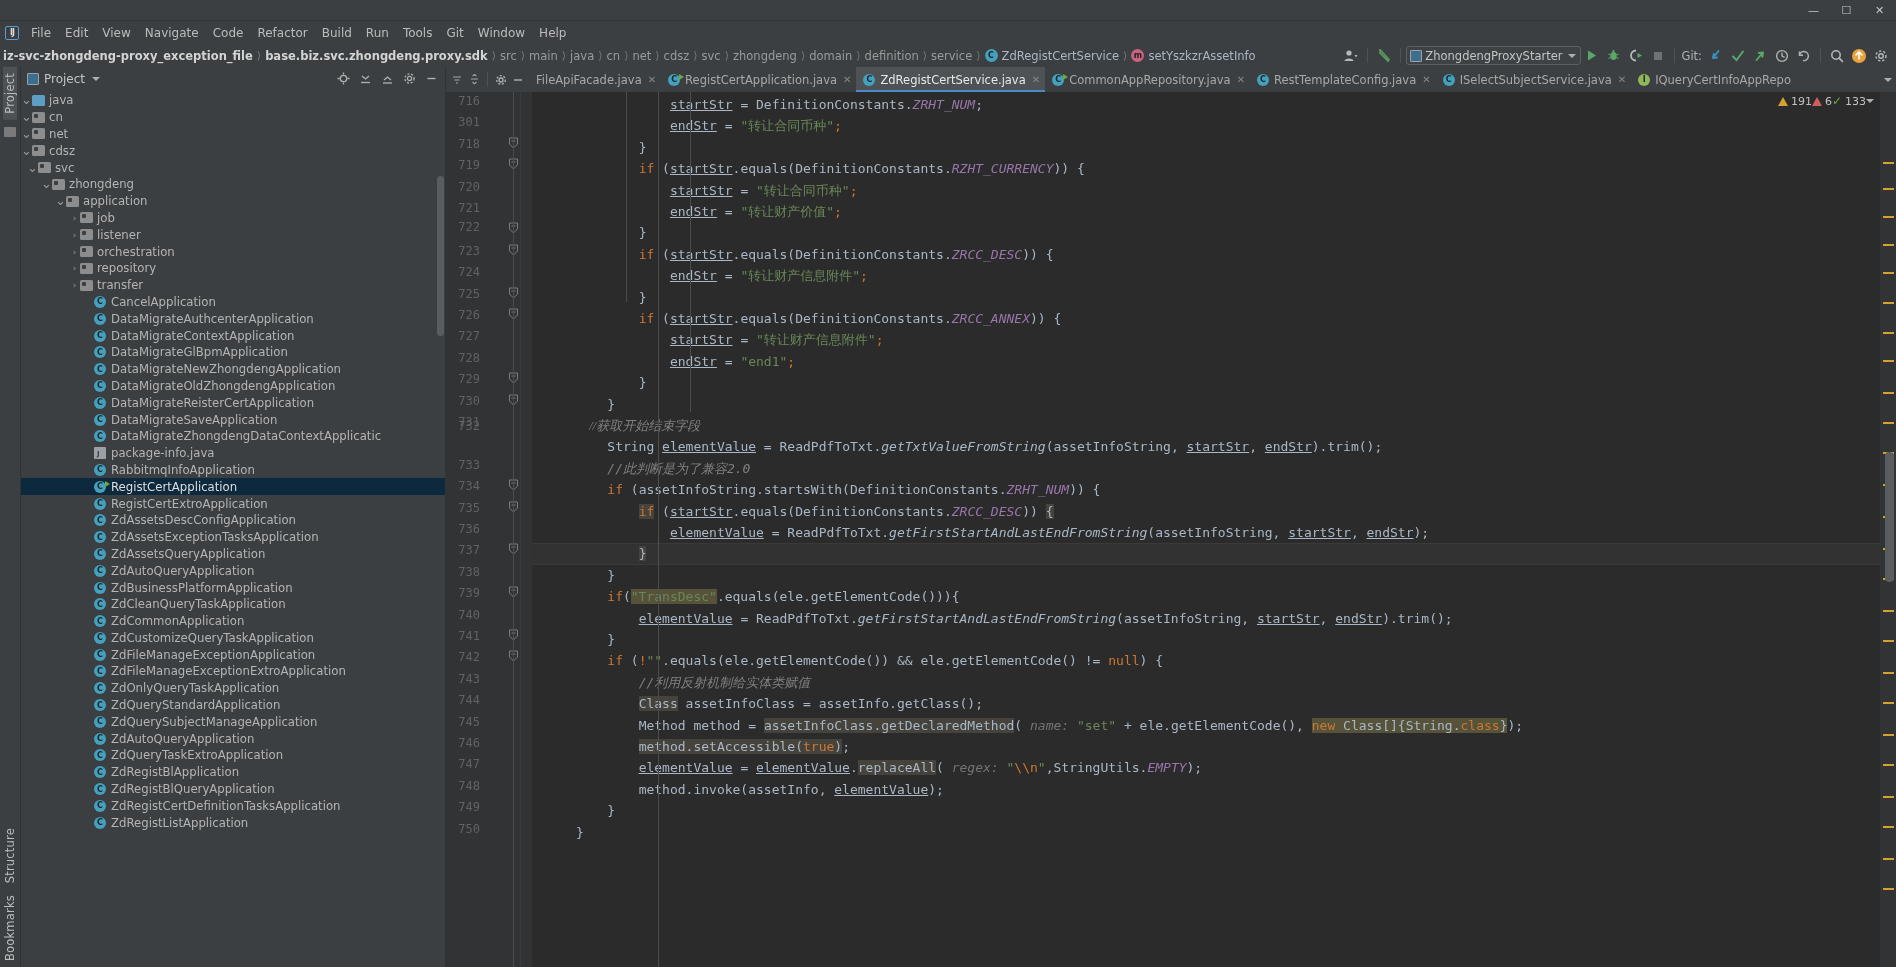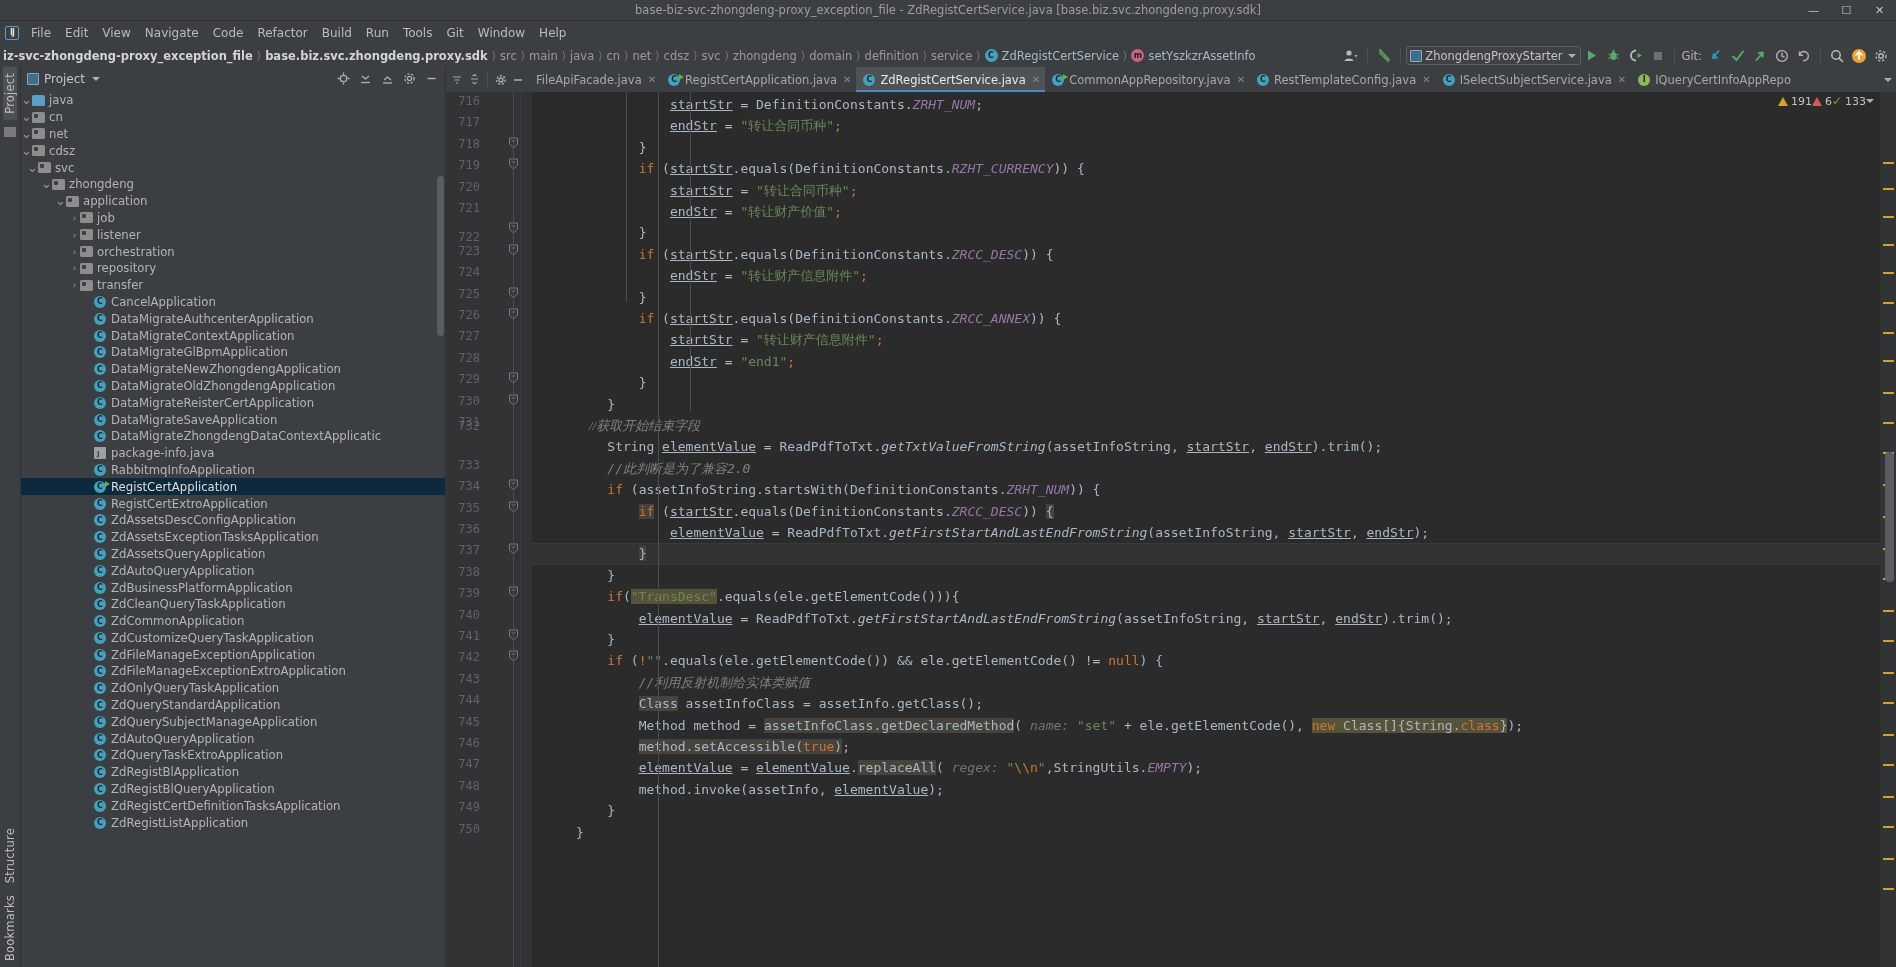--- a/index.html
+++ b/index.html
@@ -149,21 +149,20 @@
   .tri.warn { border-bottom:9px solid #d6a22e; }
   .tri.err  { border-bottom:9px solid #d05c5c; }
   .chk { color:#6aab3f; font-size:12px; }
 </style>
 </head>
 <body>
 
 <div class="app">
 
   <div class="titlebar">
-    <div class="tb-title">base-biz-svc-zhongdeng-proxy_exception_file - ZdRegistCertService.java [base.biz.svc.zhongdeng.proxy.sdk]</div>
     <div class="tb-win">
       <div class="tb-btn">—</div>
       <div class="tb-btn">☐</div>
       <div class="tb-btn close">✕</div>
     </div>
   </div>
 
   <div class="menubar">
     <div class="ij-logo">
       <div class="box">IJ</div>
@@ -691,34 +690,34 @@
             </div>
           </div>
         <div class="tabs-end">
           <span class="caret"></span>
         </div>
       </div>
 
       <div class="editor-main">
         <div class="gutter" id="gutter">
             <div class="lnum" style="top: 2px;">716</div>
-            <div class="lnum" style="top: 23.4px;">717</div>
+            <div class="lnum" style="top: 23.4px;">301</div>
             <div class="lnum" style="top: 44.8px;">718</div>
             <div class="fold" style="top: 44.8px;"><svg width="9" height="12" viewBox="0 0 9 12">
                 <path d="M0.5 1 L8.5 1 L8.5 7 L4.5 11 L0.5 7z" fill="none" stroke="#7a7d80" stroke-width="1"></path>
                 <path d="M2.5 4 L6.5 4" stroke="#7a7d80" stroke-width="1"></path>
               </svg></div>
             <div class="lnum" style="top: 66.2px;">719</div>
             <div class="fold" style="top: 66.2px;"><svg width="9" height="12" viewBox="0 0 9 12">
                 <path d="M0.5 1 L8.5 1 L8.5 7 L4.5 11 L0.5 7z" fill="none" stroke="#7a7d80" stroke-width="1"></path>
                 <path d="M2.5 4 L6.5 4" stroke="#7a7d80" stroke-width="1"></path>
               </svg></div>
             <div class="lnum" style="top: 87.6px;">720</div>
             <div class="lnum" style="top: 109px;">721</div>
-            <div class="lnum" style="top: 138px;">722</div>
+            <div class="lnum" style="top: 128px;">722</div>
             <div class="fold" style="top: 130.4px;"><svg width="9" height="12" viewBox="0 0 9 12">
                 <path d="M0.5 1 L8.5 1 L8.5 7 L4.5 11 L0.5 7z" fill="none" stroke="#7a7d80" stroke-width="1"></path>
                 <path d="M2.5 4 L6.5 4" stroke="#7a7d80" stroke-width="1"></path>
               </svg></div>
             <div class="lnum" style="top: 151.8px;">723</div>
             <div class="fold" style="top: 151.8px;"><svg width="9" height="12" viewBox="0 0 9 12">
                 <path d="M0.5 1 L8.5 1 L8.5 7 L4.5 11 L0.5 7z" fill="none" stroke="#7a7d80" stroke-width="1"></path>
                 <path d="M2.5 4 L6.5 4" stroke="#7a7d80" stroke-width="1"></path>
               </svg></div>
             <div class="lnum" style="top: 173.2px;">724</div>

